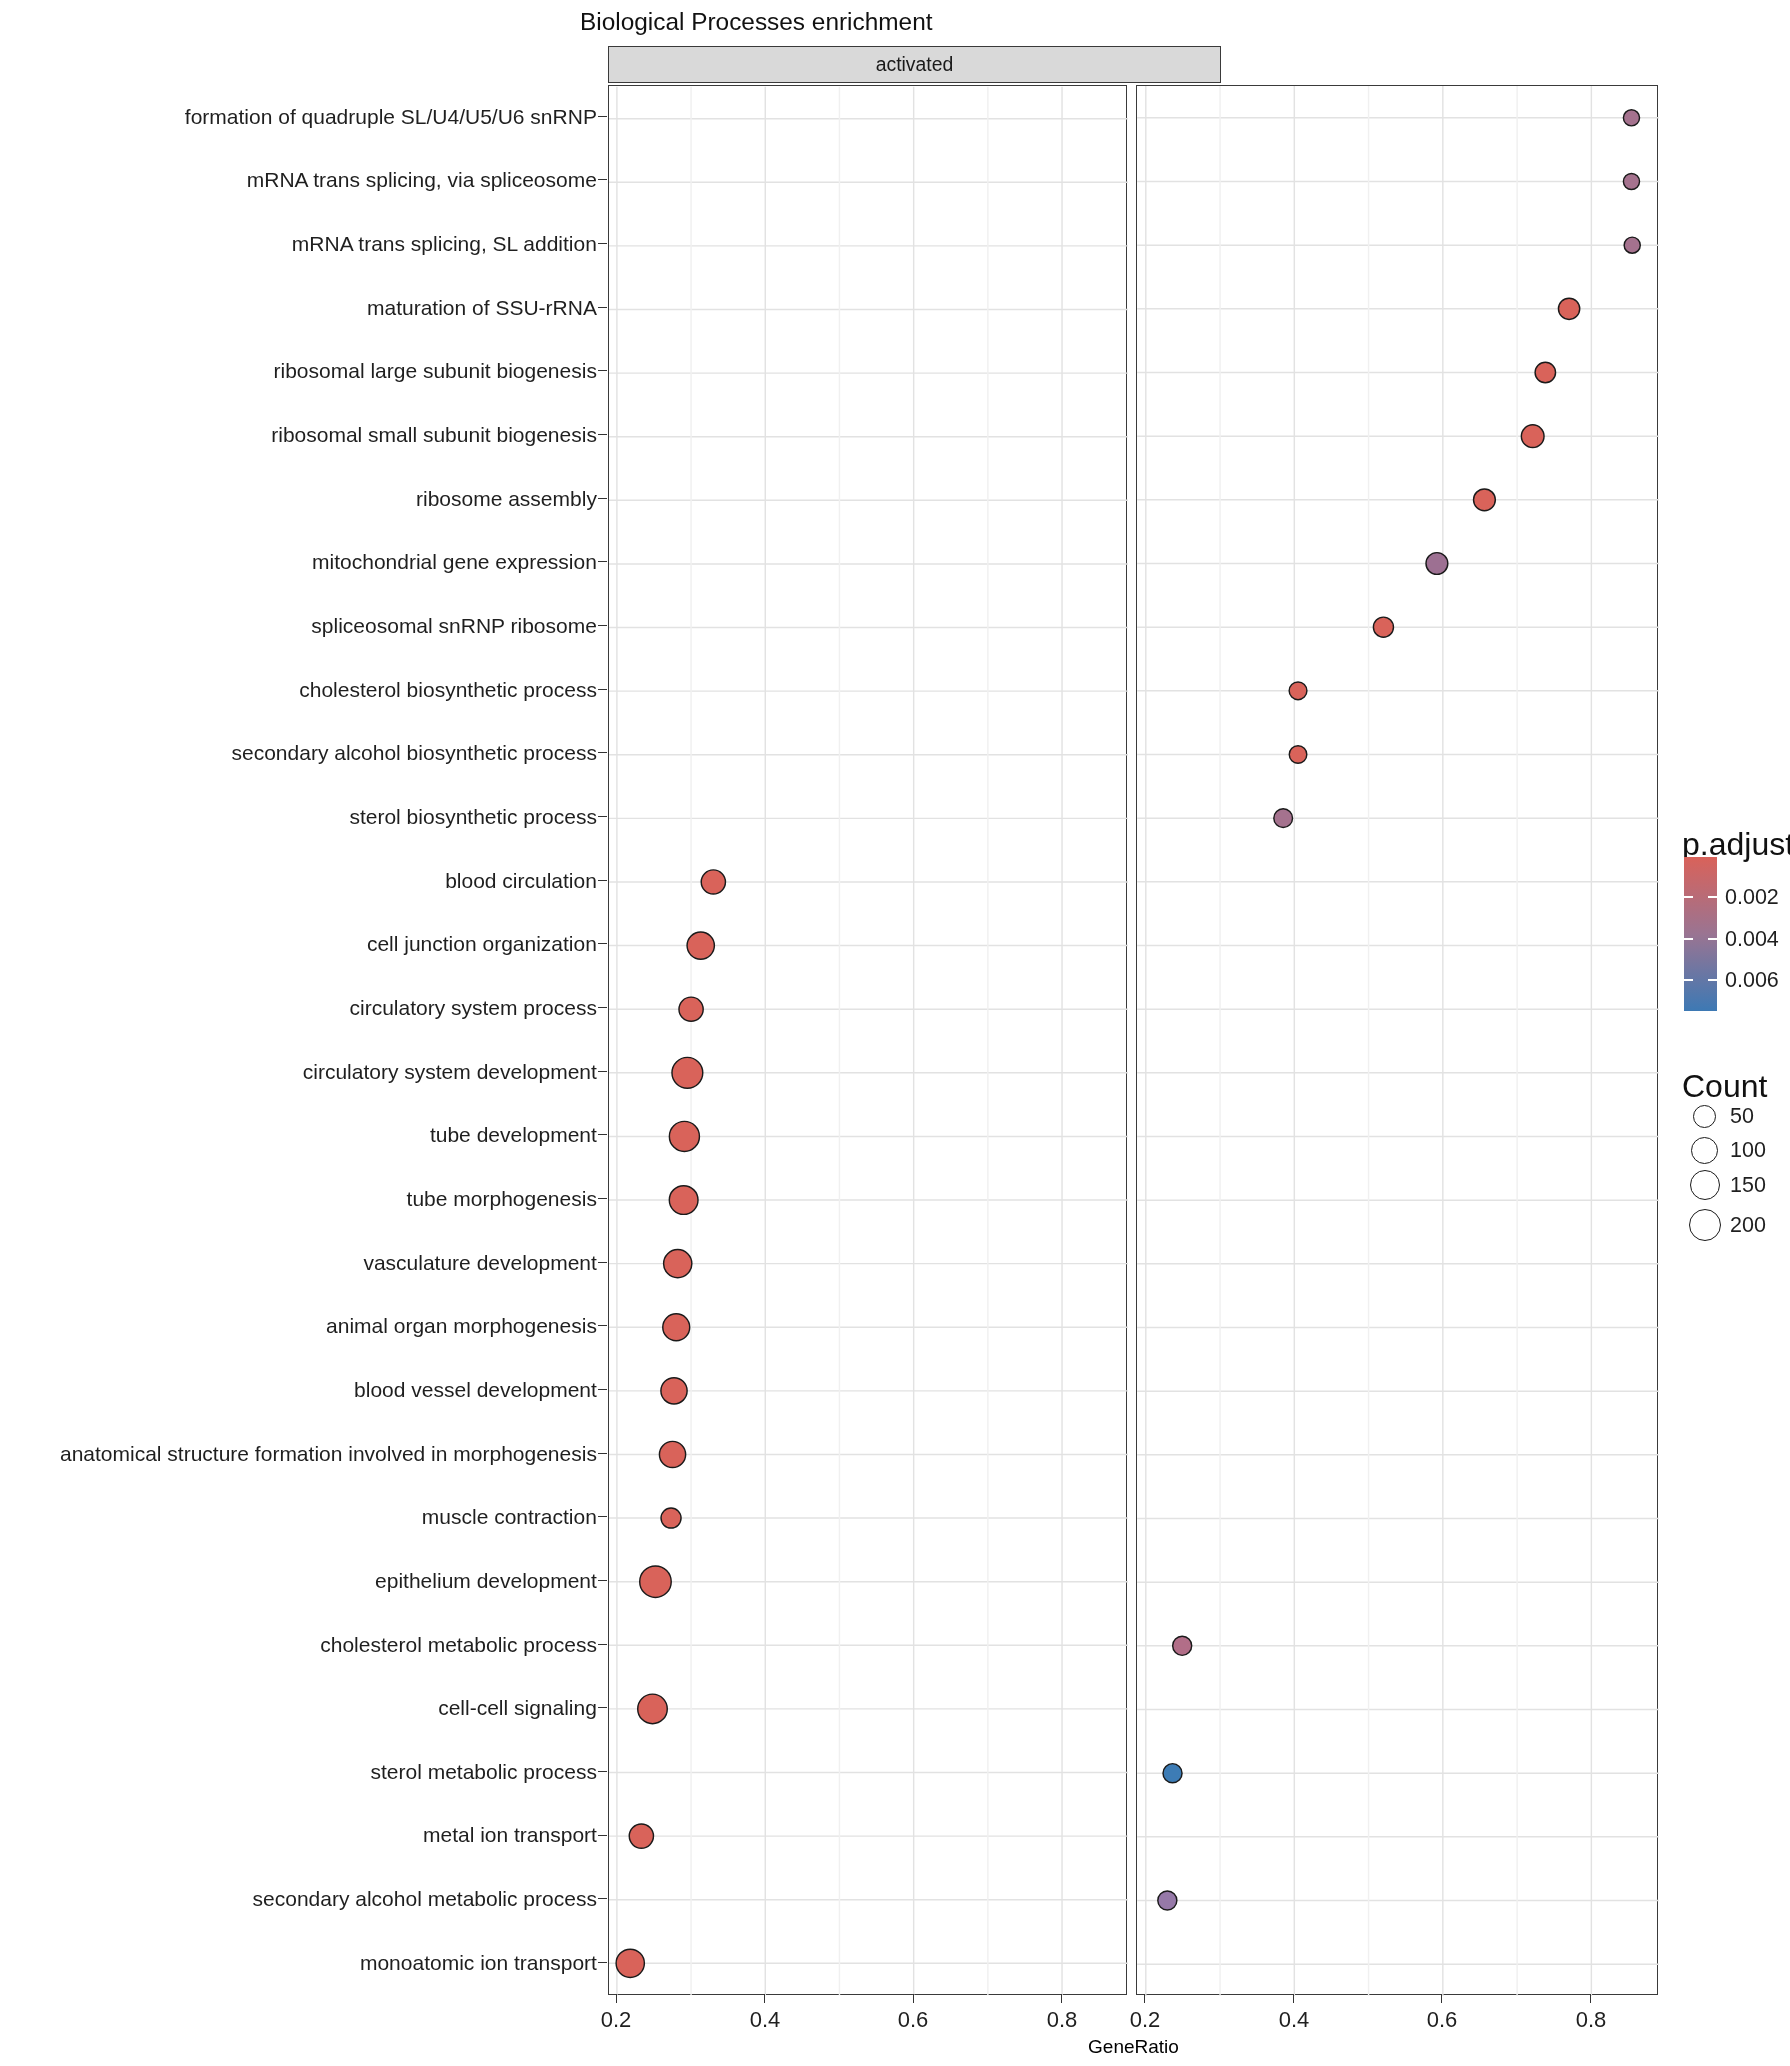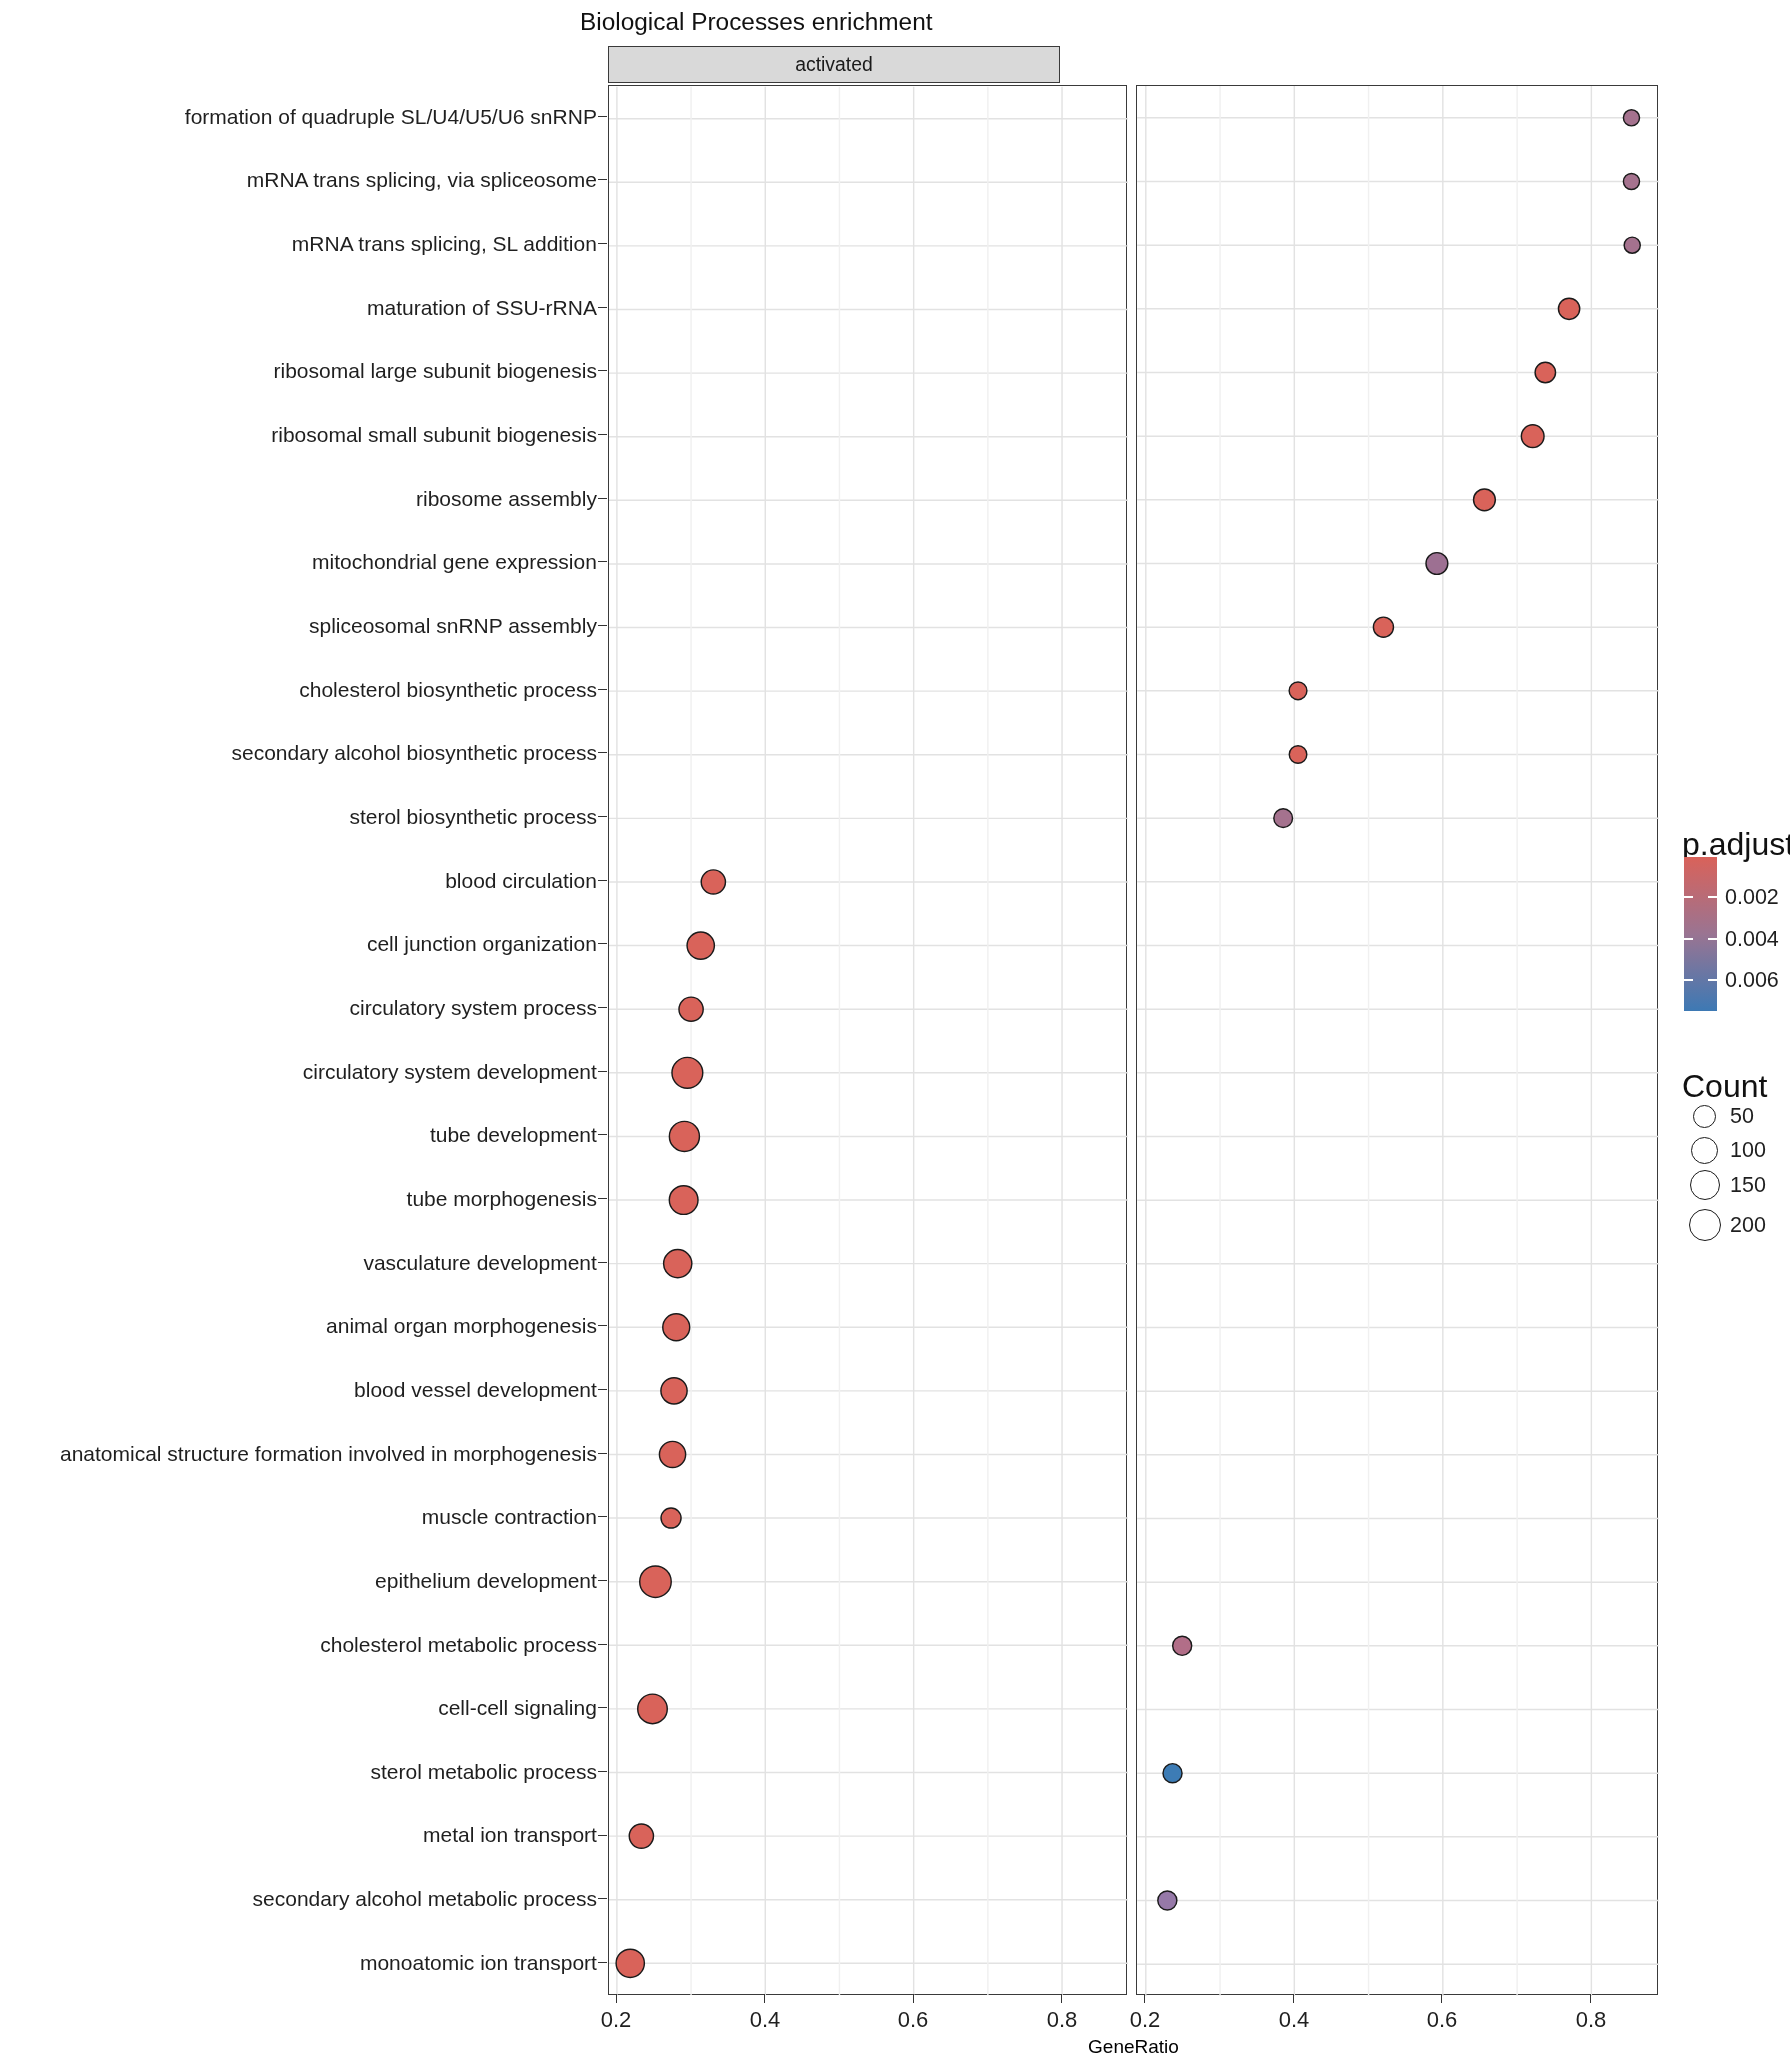--- a/index.html
+++ b/index.html
@@ -3,21 +3,21 @@
 <meta charset="utf-8">
 <style>
   html,body{margin:0;padding:0;background:#ffffff;}
   body{width:1791px;height:2066px;position:relative;overflow:hidden;
        font-family:"Liberation Sans","DejaVu Sans",sans-serif;color:#1a1a1a;}
   #app{position:absolute;inset:0;}
   .page-title{position:absolute;left:580px;top:7.2px;font-size:24.4px;line-height:29px;color:#111;}
   .strip{position:absolute;top:46px;height:37px;background:#d9d9d9;border:1.4px solid #3a3a3a;
          box-sizing:border-box;display:flex;align-items:center;justify-content:center;
          font-size:19.4px;color:#1a1a1a;}
-  .strip-activated{left:608px;width:452px;}
+  .strip-activated{left:608px;width:613px;}
   .strip-suppressed{left:1136px;width:522px;}
   .panel{position:absolute;top:85px;height:1910px;background:#ffffff;border:1.4px solid #3a3a3a;
          box-sizing:border-box;}
   .panel-activated{left:608px;width:519px;}
   .panel-suppressed{left:1136px;width:522px;}
   .panel svg{position:absolute;left:0;top:0;}
   .ylab{position:absolute;left:2.9px;width:594px;height:32px;line-height:32px;
         text-align:right;font-size:21px;color:#1f1f1f;white-space:nowrap;}
   .tick{position:absolute;background:#333333;}
   .xticklab{position:absolute;width:72px;text-align:center;font-size:22px;color:#1f1f1f;}
@@ -156,21 +156,21 @@
 
   <div id="ylabs">
       <div class="ylab" style="top: 101px;">formation of quadruple SL/U4/U5/U6 snRNP</div>
       <div class="ylab" style="top: 164px;">mRNA trans splicing, via spliceosome</div>
       <div class="ylab" style="top: 228px;">mRNA trans splicing, SL addition</div>
       <div class="ylab" style="top: 292px;">maturation of SSU-rRNA</div>
       <div class="ylab" style="top: 355px;">ribosomal large subunit biogenesis</div>
       <div class="ylab" style="top: 419px;">ribosomal small subunit biogenesis</div>
       <div class="ylab" style="top: 483px;">ribosome assembly</div>
       <div class="ylab" style="top: 546px;">mitochondrial gene expression</div>
-      <div class="ylab" style="top: 610px;">spliceosomal snRNP assembly</div>
+      <div class="ylab" style="top: 610px;">spliceosomal snRNP ribosome</div>
       <div class="ylab" style="top: 674px;">cholesterol biosynthetic process</div>
       <div class="ylab" style="top: 737px;">secondary alcohol biosynthetic process</div>
       <div class="ylab" style="top: 801px;">sterol biosynthetic process</div>
       <div class="ylab" style="top: 865px;">blood circulation</div>
       <div class="ylab" style="top: 928px;">cell junction organization</div>
       <div class="ylab" style="top: 992px;">circulatory system process</div>
       <div class="ylab" style="top: 1056px;">circulatory system development</div>
       <div class="ylab" style="top: 1119px;">tube development</div>
       <div class="ylab" style="top: 1183px;">tube morphogenesis</div>
       <div class="ylab" style="top: 1247px;">vasculature development</div>

